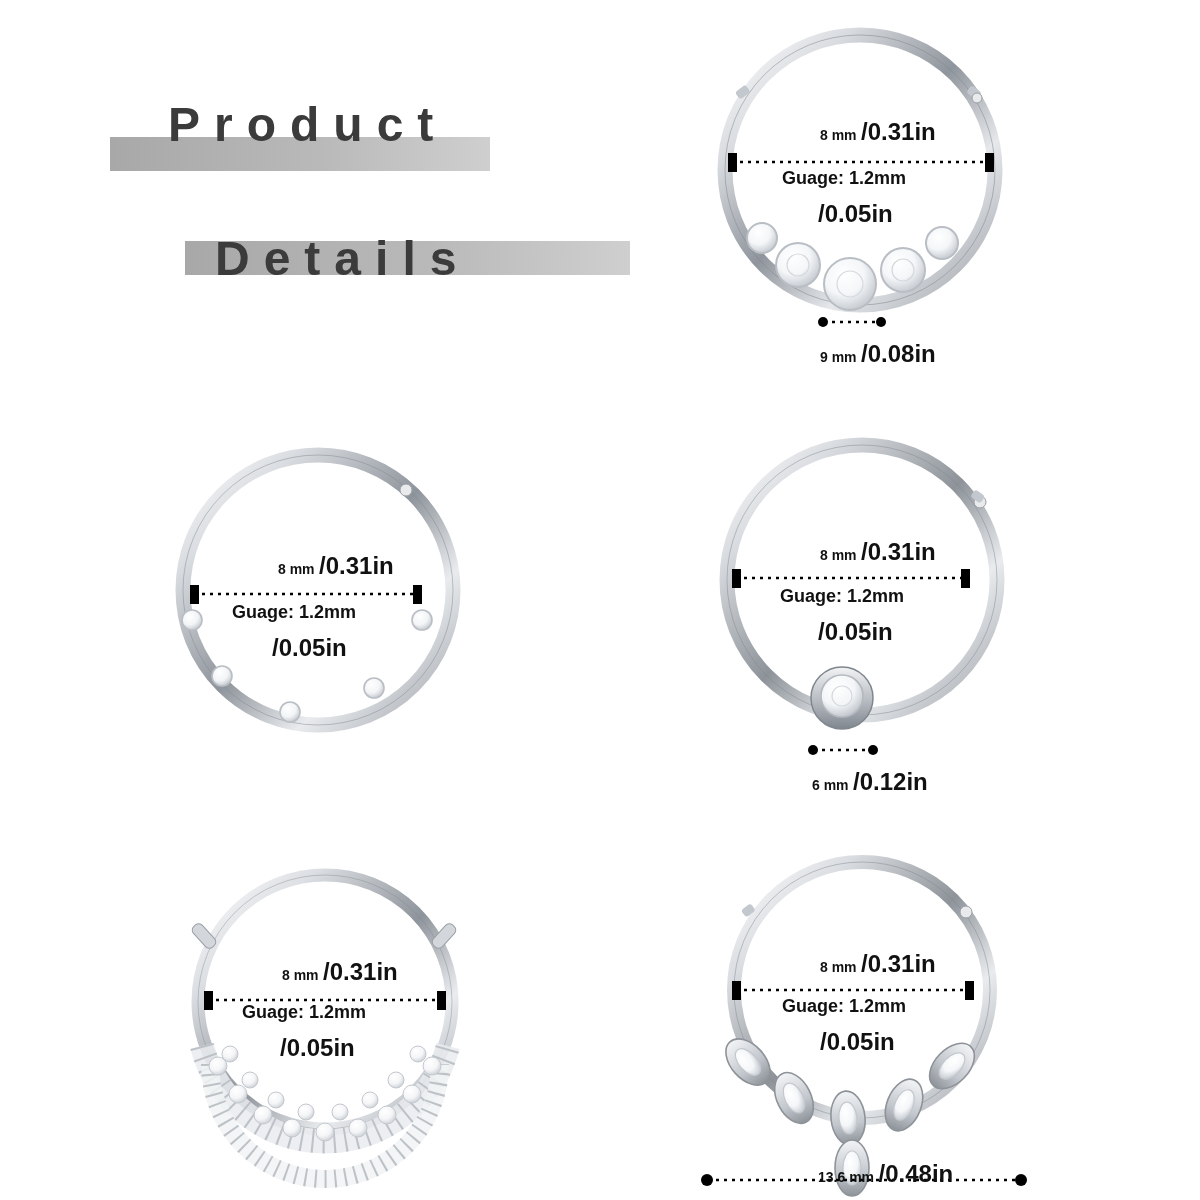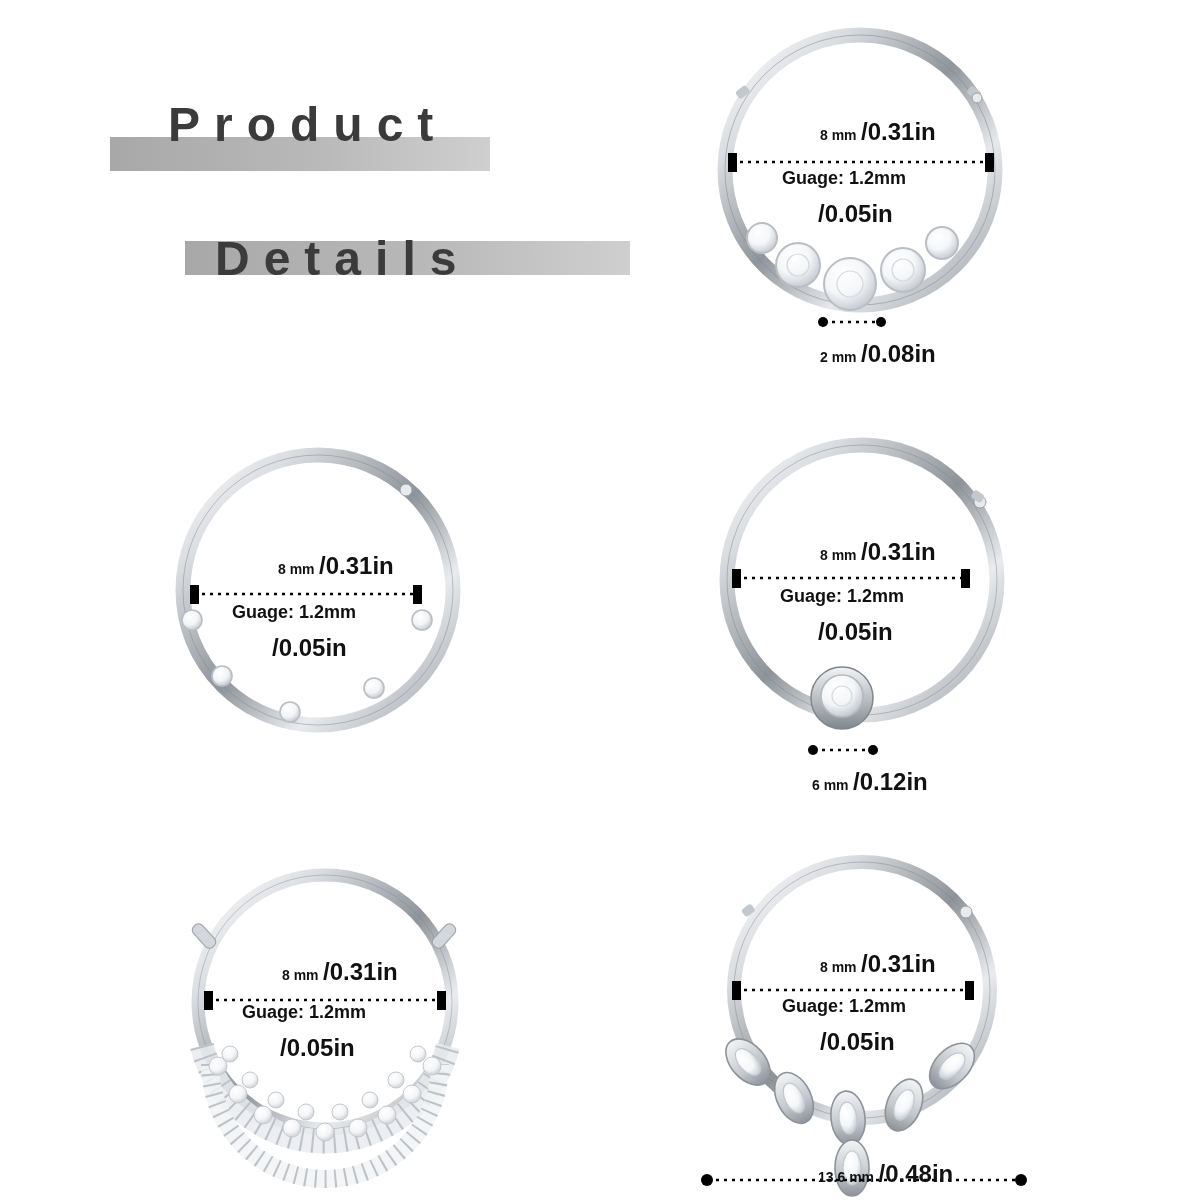--- a/index.html
+++ b/index.html
@@ -148,21 +148,21 @@
         <circle cx="191" cy="312" r="5" fill="#000"></circle>
       </svg>
     </div>
     <div class="label" style="left:130px; top:108px;">
       <span class="lbl-big">8 mm</span>
       <span class="lbl-in">/0.31in</span>
     </div>
     <div class="label lbl-mid" style="left:92px; top:158px;">Guage: 1.2mm</div>
     <div class="label lbl-in" style="left:128px; top:190px;">/0.05in</div>
     <div class="label" style="left:130px; top:330px;">
-      <span class="lbl-big">2 mm</span>
+      <span class="lbl-big">9 mm</span>
       <span class="lbl-in">/0.08in</span>
     </div>
   </div>
 
   <div class="cell cell-2">
     <div class="ring-wrap">
       <svg width="400" height="330" viewBox="0 0 400 330" aria-hidden="true">
         <defs>
           <linearGradient id="g2" x1="0" y1="0" x2="1" y2="1">
             <stop offset="0%" stop-color="#ffffff"></stop>

